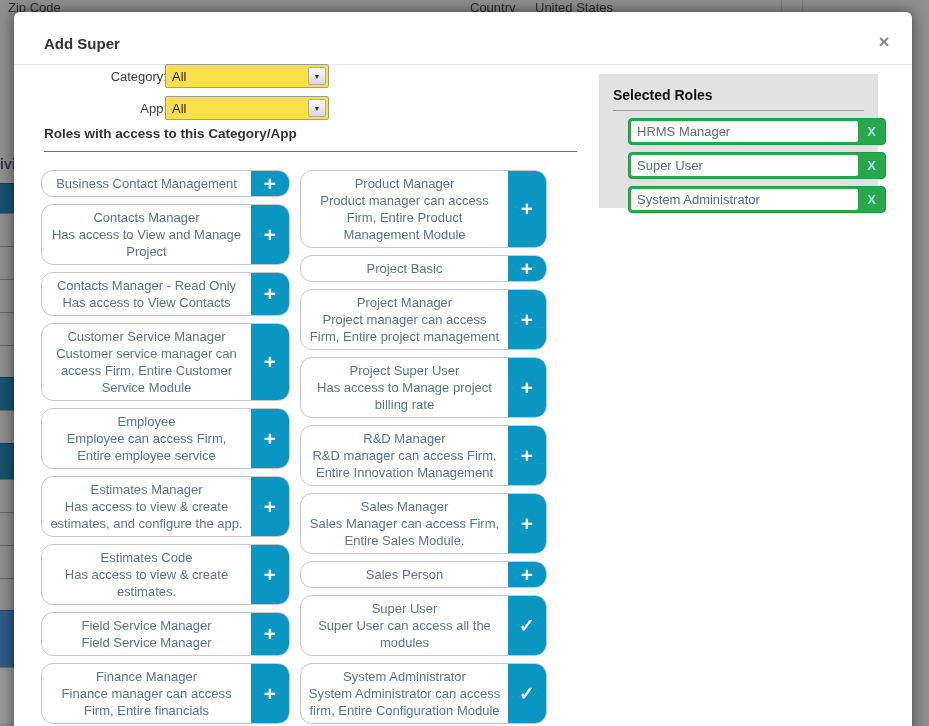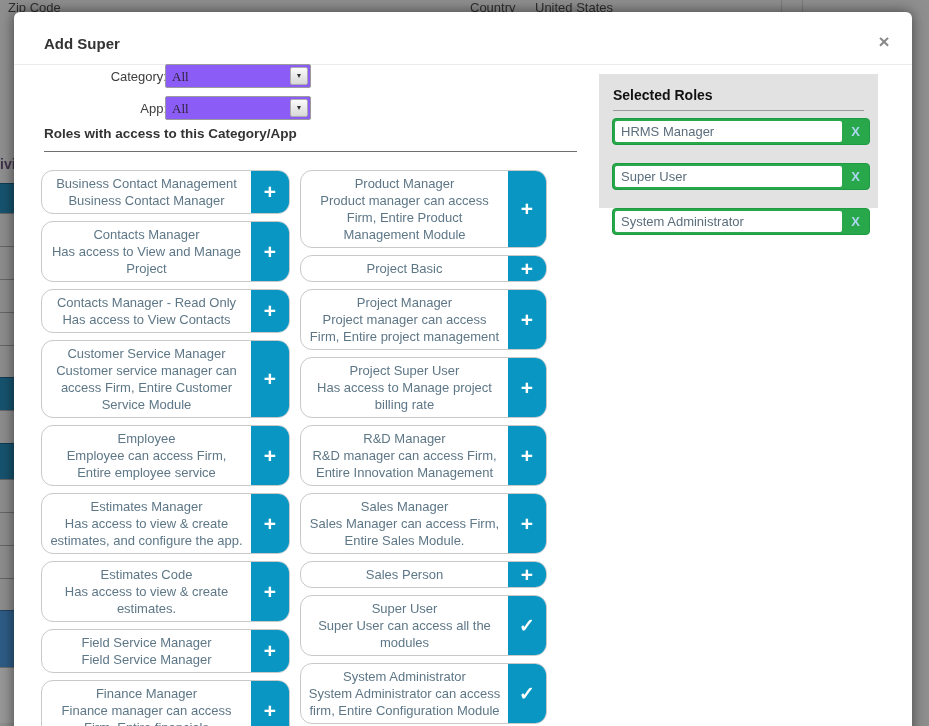--- a/index.html
+++ b/index.html
@@ -34,22 +34,22 @@
     font-size:19px; font-weight:bold; color:#8a8a8a; text-align:center; line-height:28px;
     cursor:pointer;
   }
   .dialog-header-divider { position:absolute; left:0; right:0; top:52px; border-top:1px solid #ebebeb; }
 
   
   .filter-label { position:absolute; width:95px; text-align:right; font-size:13px; color:#3d3d3d; }
   .lbl-category { left:58px; top:57px; }
   .lbl-app { left:58px; top:89px; }
   .select {
-    position:absolute; left:151px; width:146px; height:24px;
-    background:#8b5cf6; border:1px solid #9c9c9c; border-radius:2px; cursor:pointer;font-family:Liberation Serif, serif;
+    position:absolute; left:151px; width:164px; height:24px;
+    background:#fde047; border:1px solid #9c9c9c; border-radius:2px; cursor:pointer;
   }
   .sel-category { top:52px; }
   .sel-app { top:84px; }
   .select .sel-value { position:absolute; left:6px; top:4px; font-size:13px; color:#2d2436; }
   .select .sel-btn {
     position:absolute; right:2px; top:2px; bottom:2px; width:18px;
     background:linear-gradient(#fcfcfc,#d8d8d8); border:1px solid #adadad; border-radius:2px;
     display:flex; align-items:center; justify-content:center;
     font-size:7px; color:#333;
   }
@@ -77,21 +77,21 @@
     font-size:21px; font-weight:bold; cursor:pointer;
   }
 
   
   .selected-panel {
     position:absolute; left:585px; top:62px; width:279px; height:134px;
     background:#e2e2e2;
   }
   .selected-title { position:absolute; left:14px; top:13px; font-size:14px; font-weight:bold; color:#111; }
   .selected-divider { position:absolute; left:14px; right:14px; top:36px; border-top:1px solid #9b9b9b; }
-  .selected-list { position:absolute; left:13px; top:44px; width:258px; display:flex; flex-direction:column; gap:18px; }
+  .selected-list { position:absolute; left:29px; top:44px; width:258px; display:flex; flex-direction:column; gap:7px; }
   .selected-item {
     display:flex; align-items:stretch; height:27px;
     background:#28a74b; border:1px solid #1f9c43; border-radius:4px; overflow:hidden;
   }
   .selected-item-text {
     flex:1; margin:2px 0 2px 2px; background:#fff; border-radius:2px;
     display:flex; align-items:center; padding-left:6px;
     font-size:13px; color:#5b6e7c;
   }
   .selected-item-x {
@@ -144,21 +144,20 @@
     <span class="sel-btn">▼</span>
   </div>
 
   <div class="roles-heading">Roles with access to this Category/App</div>
   <div class="roles-heading-rule"></div>
 
   <div class="role-col role-col-left" id="role-col-left">
   <div class="role-card">
     <div class="role-card-text">
       <span>Business Contact Management</span>
-          <span>Business Contact Manager</span>
     </div>
     <div class="role-card-btn">+</div>
   </div>
 
   <div class="role-card">
     <div class="role-card-text">
       <span>Contacts Manager</span>
           <span>Has access to View and Manage Project</span>
     </div>
     <div class="role-card-btn">+</div>

